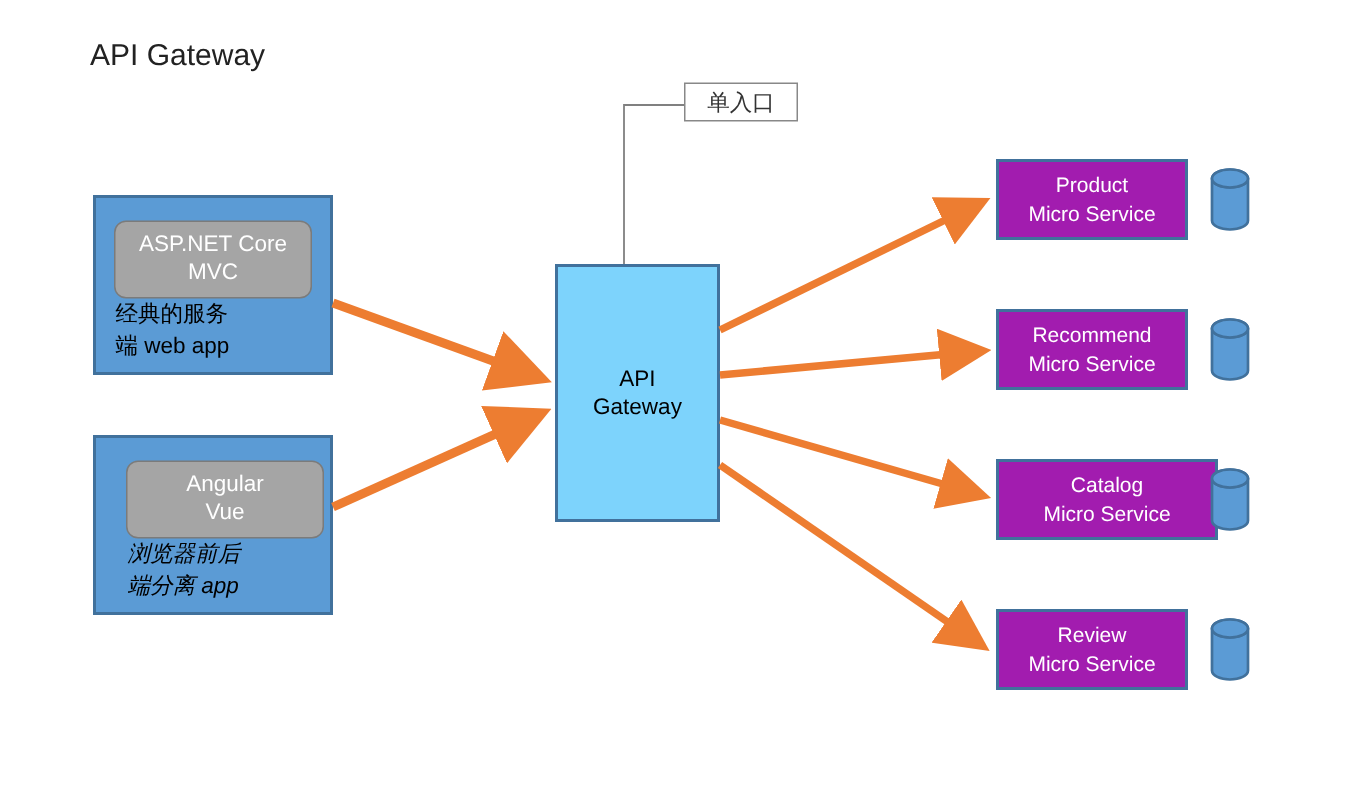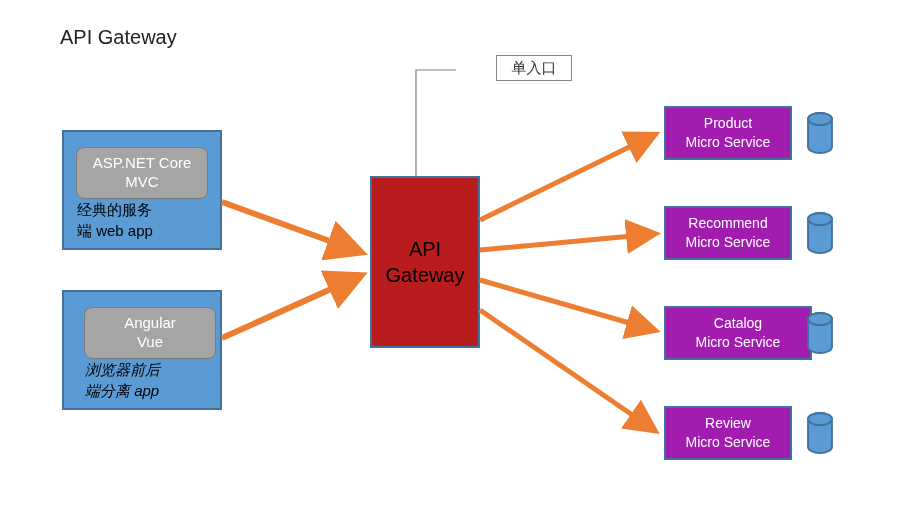--- a/index.html
+++ b/index.html
@@ -44,40 +44,39 @@
   }
   .client-desc {
     color: #000;
     font-size: 15px;
     line-height: 1.4;
     margin-top: 0;
     text-align: left;
     width: 130px;
   }
   .gateway-box {
-    background: #b91c1c;
+    background: #7dd3fc;
     border: 2px solid #41719c;
     color: #000;
-    font-size: 20px;
+    font-size: 15px;
     line-height: 1.3;
   }
   .service-box {
     background: #a21caf;
     border: 2px solid #41719c;
     color: #ffffff;
     font-size: 14px;
     line-height: 1.35;
   }
   .callout-box {
     background: #ffffff;
     border: 1px solid #888;
     color: #333;
     font-size: 15px;
     padding: 4px 10px;
-    margin-left: 40px;
   }
   svg.overlay {
     position: absolute;
     left: 0; top: 0;
     width: 902px;
     height: 532px;
     pointer-events: none;
   }
 </style>
 </head>

